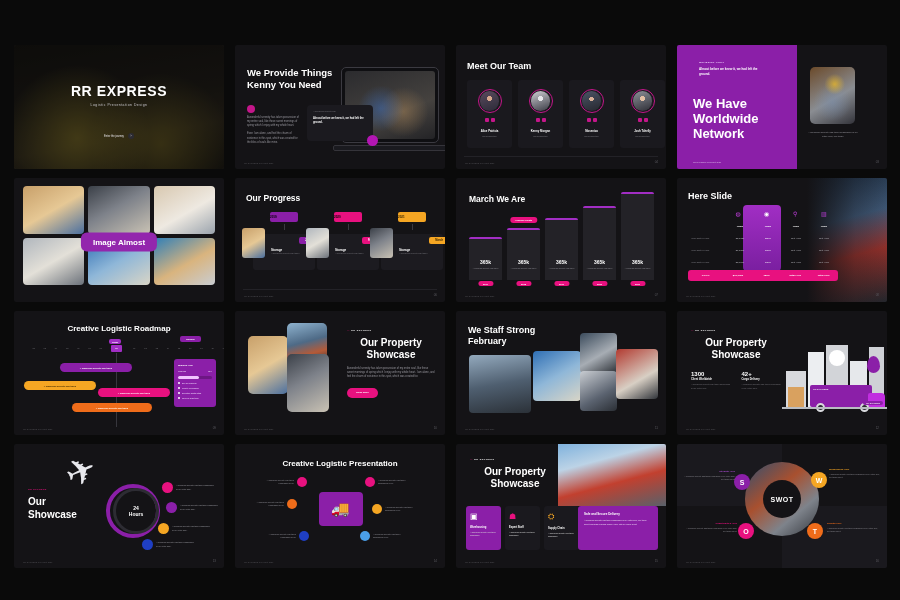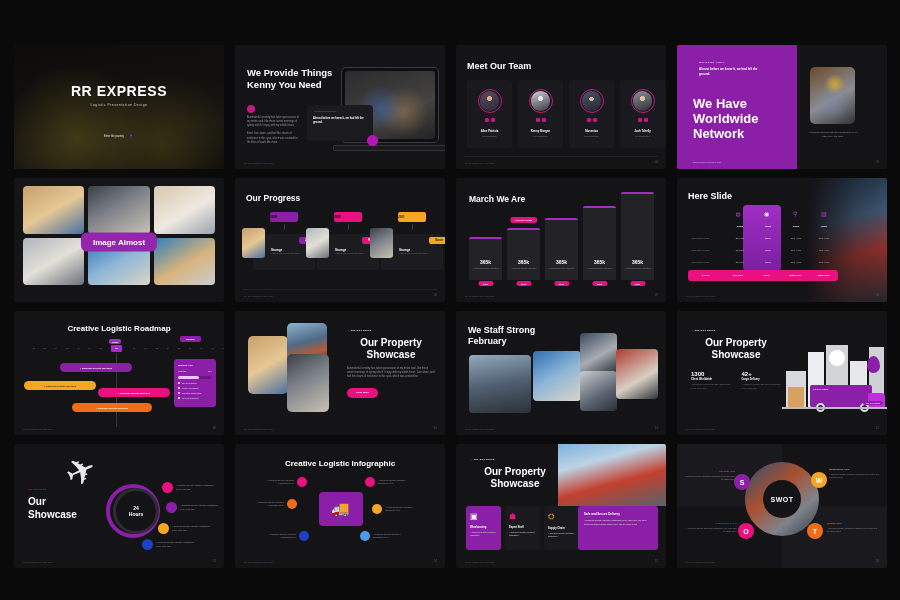--- a/index.html
+++ b/index.html
@@ -671,21 +671,21 @@
     </div>
     <div class="s13-item" style="left:128px;top:95px">
       <div class="s13-bub" style="background:#1f3fc4"></div>
       <div class="s13-tx">A wonderful serenity has taken possession of my entire soul.</div>
     </div>
     <div class="foot">RR EXPRESS Copyright 2021</div>
     <div class="pageno">13</div>
   </div>
 
   <div class="slide">
-    <div class="s14-title">Creative Logistic Infographic</div>
+    <div class="s14-title">Creative Logistic Presentation</div>
     <div class="s14-center">🚚</div>
     <div class="s14-node" style="left:22px;top:33px">
       <div class="s14-tx" style="text-align:right">A wonderful serenity has taken possession of my</div>
       <div class="s14-dot" style="background:#e8117f"></div>
     </div>
     <div class="s14-node" style="left:12px;top:55px">
       <div class="s14-tx" style="text-align:right">A wonderful serenity has taken possession of my</div>
       <div class="s14-dot" style="background:#ef6c1a"></div>
     </div>
     <div class="s14-node" style="left:24px;top:87px">

